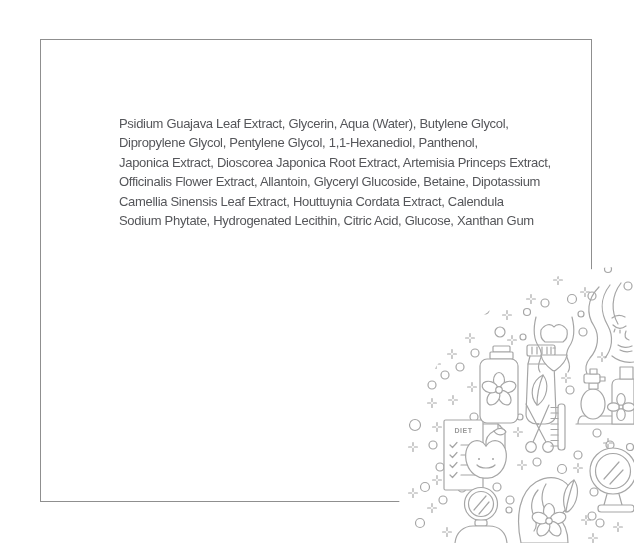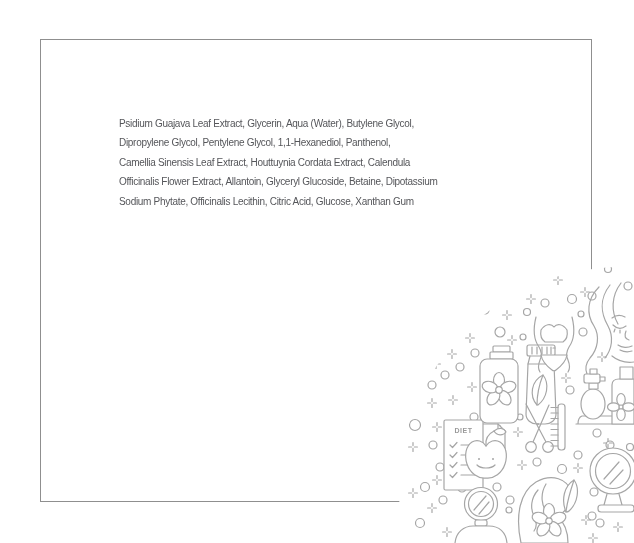--- a/index.html
+++ b/index.html
@@ -6,36 +6,37 @@
   body{
     width:634px;height:543px;position:relative;overflow:hidden;
     background:#ffffff;font-family:"Liberation Sans",sans-serif;
   }
   .card{
     position:absolute;left:40px;top:39px;width:552px;height:463px;
     box-sizing:border-box;border:1px solid #8f8f8f;background:#ffffff;
   }
   .ingredients{
     position:absolute;left:78px;top:74px;
-    font-size:10px;line-height:19.4px;letter-spacing:-0.3px;
+    font-size:13px;line-height:19.4px;letter-spacing:-0.3px;
     color:#55565a;
   }
   .ingredients div{white-space:nowrap}
   .illu{position:absolute;left:0;top:0;pointer-events:none}
 </style>
 </head>
 <body>
 
 <div class="card">
   <div class="ingredients">
     <div>Psidium Guajava Leaf Extract, Glycerin, Aqua (Water), Butylene Glycol,</div>
     <div>Dipropylene Glycol, Pentylene Glycol, 1,1-Hexanediol, Panthenol,</div>
+    <div>Japonica Extract, Dioscorea Japonica Root Extract, Artemisia Princeps Extract,</div>
+    <div>Officinalis Flower Extract, Allantoin, Glyceryl Glucoside, Betaine, Dipotassium</div>
     <div>Camellia Sinensis Leaf Extract, Houttuynia Cordata Extract, Calendula</div>
-    <div>Officinalis Flower Extract, Allantoin, Glyceryl Glucoside, Betaine, Dipotassium</div>
-    <div>Sodium Phytate, Officinalis Lecithin, Citric Acid, Glucose, Xanthan Gum</div>
+    <div>Sodium Phytate, Hydrogenated Lecithin, Citric Acid, Glucose, Xanthan Gum</div>
   </div>
 </div>
 
 <svg class="illu" width="634" height="543" viewBox="0 0 634 543">
   <defs>
     <g id="spk">
         <path d="M0,-4.4 V-1.4 M0,1.4 V4.4 M-4.4,0 H-1.4 M1.4,0 H4.4"></path>
       </g>
     <clipPath id="disc">
         <circle cx="622" cy="490" r="223"></circle>

